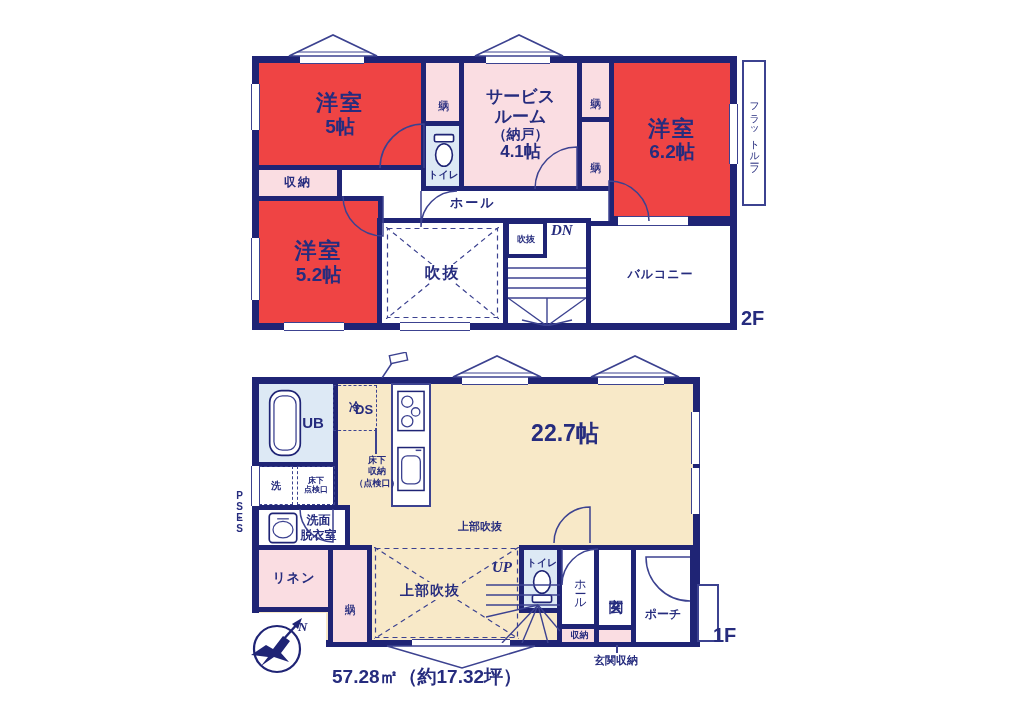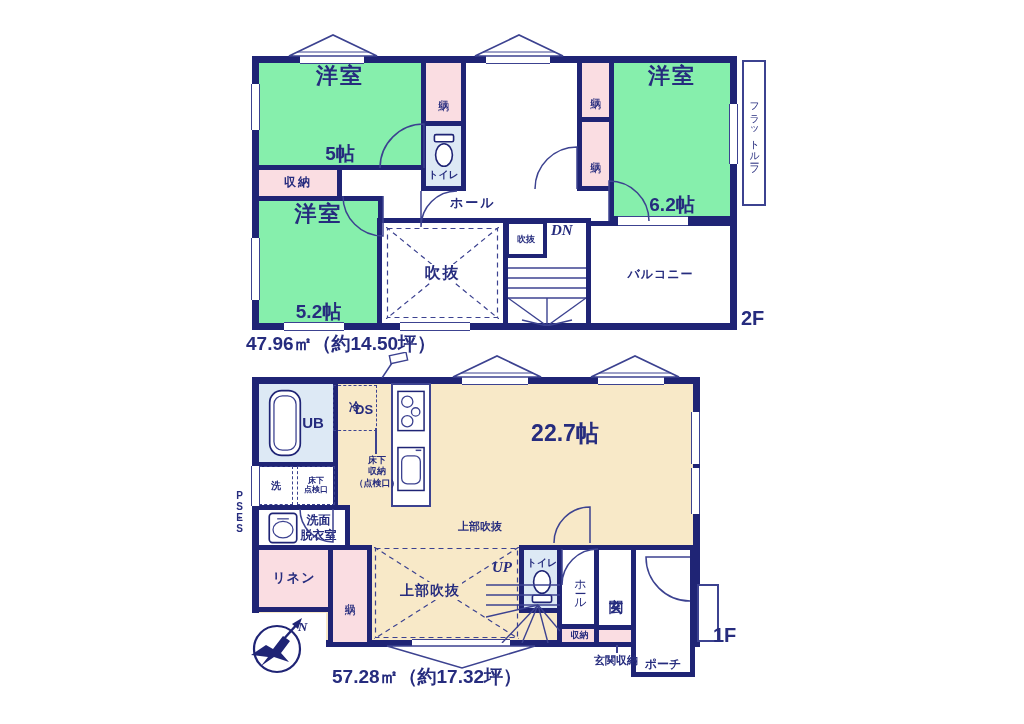--- a/index.html
+++ b/index.html
@@ -2,21 +2,21 @@
 <html><head>
 <meta charset="utf-8">
 <style>
   html,body{margin:0;padding:0;background:#fff;}
   .page{position:relative;width:1024px;height:724px;background:#ffffff;overflow:hidden;
         font-family:"Liberation Sans","DejaVu Sans",sans-serif;color:#262c7e;}
   .frame{position:absolute;box-sizing:border-box;border:7px solid #1f2475;background:#ffffff;z-index:0;}
   .base{position:absolute;z-index:1;}
   .room{position:absolute;box-sizing:border-box;border:5px solid #1f2475;display:flex;flex-direction:column;
         align-items:center;justify-content:center;text-align:center;z-index:2;line-height:1.15;}
-  .cream{background:#86efac;justify-content:space-between;} .pink{background:#fadde2;} .blue{background:#dde9f5;} .white{background:#ffffff;}
+  .cream{background:#ef4444;} .pink{background:#fadde2;} .blue{background:#dde9f5;} .white{background:#ffffff;}
   .rname{font-size:22px;font-weight:bold;letter-spacing:2px;}
   .rsize{font-size:19px;font-weight:bold;}
   .vtext{writing-mode:vertical-rl;text-orientation:upright;letter-spacing:2px;}
   .lbl{position:absolute;z-index:5;color:#262c7e;white-space:nowrap;}
   .win-h{position:absolute;background:#fff;border-top:1.5px solid #3c4290;border-bottom:1.5px solid #3c4290;box-sizing:border-box;z-index:3;}
   .win-v{position:absolute;background:#fff;border-left:1.5px solid #3c4290;border-right:1.5px solid #3c4290;box-sizing:border-box;z-index:3;}
   .dashedbox{position:absolute;box-sizing:border-box;border:1.5px dashed #3c4290;display:flex;flex-direction:column;
         align-items:center;justify-content:center;text-align:center;z-index:5;color:#262c7e;line-height:1.1;}
   .abs{position:absolute;z-index:4;}
   .serif-i{font-family:"Liberation Serif","DejaVu Serif",serif;font-style:italic;font-weight:bold;}
@@ -41,20 +41,26 @@
   </div>
 
   <div class="room blue" style="left:421px;top:121px;width:45px;height:70px;padding-top:2px;">
     <svg width="24" height="36" viewBox="0 0 30 44">
       <rect x="3" y="1.5" width="24" height="9" rx="2" fill="#fff" stroke="#1f2475" stroke-width="2"></rect>
       <ellipse cx="15" cy="27" rx="10.5" ry="14" fill="#fff" stroke="#1f2475" stroke-width="2"></ellipse>
     </svg>
     <span style="font-size:10px;font-weight:bold;">トイレ</span>
   </div>
 
+  <div class="room pink" style="left:459px;top:58px;width:123px;height:133px;">
+    <span style="font-size:17px;font-weight:bold;">サービス</span>
+    <span style="font-size:17px;font-weight:bold;">ルーム</span>
+    <span style="font-size:14px;font-weight:bold;">（納戸）</span>
+    <span style="font-size:17px;font-weight:bold;">4.1帖</span>
+  </div>
 
   <div class="room pink" style="left:577px;top:58px;width:37px;height:64px;">
     <span class="vtext" style="font-size:11px;">収納</span>
   </div>
   <div class="room pink" style="left:577px;top:117px;width:37px;height:74px;">
     <span class="vtext" style="font-size:11px;">収納</span>
   </div>
 
   <div class="room cream" style="left:609px;top:58px;width:126px;height:163px;">
     <span class="rname">洋室</span>
@@ -120,21 +126,20 @@
   <svg class="abs" style="left:288px;top:33px;" width="90" height="24" viewBox="0 0 90 24">
     <polygon points="1,23 45,2 89,23" fill="#fff" stroke="#3c4290" stroke-width="1.6"></polygon>
     <line x1="9" y1="19" x2="81" y2="19" stroke="#3c4290" stroke-width="1"></line>
   </svg>
   <svg class="abs" style="left:474px;top:33px;" width="90" height="24" viewBox="0 0 90 24">
     <polygon points="1,23 45,2 89,23" fill="#fff" stroke="#3c4290" stroke-width="1.6"></polygon>
     <line x1="9" y1="19" x2="81" y2="19" stroke="#3c4290" stroke-width="1"></line>
   </svg>
 
   <div class="lbl" style="left:741px;top:307px;font-size:20px;font-weight:bold;">2F</div>
-  <div class="lbl" style="left:246px;top:331px;font-size:19px;font-weight:bold;">47.96㎡（約14.50坪）</div>
 
   <div class="frame" style="left:252px;top:377px;width:448px;height:270px;"></div>
   <div class="base" style="left:259px;top:384px;width:434px;height:256px;background:#f8e9c8;"></div>
 
   <div class="room blue" style="left:254px;top:379px;width:84px;height:88px;flex-direction:row;">
     <svg width="34" height="72" viewBox="0 0 40 80">
       <rect x="2" y="2" width="36" height="76" rx="14" fill="#fff" stroke="#1f2475" stroke-width="2"></rect>
       <rect x="7" y="8" width="26" height="64" rx="10" fill="none" stroke="#3c4290" stroke-width="1.5"></rect>
     </svg>
     <span style="font-size:15px;font-weight:bold;">UB</span>
@@ -238,21 +243,21 @@
     <span style="font-size:9px;font-weight:bold;">収納</span>
   </div>
 
   <div class="room white" style="left:594px;top:545px;width:45px;height:87px;">
     <span class="vtext" style="font-size:14px;font-weight:bold;">玄関</span>
   </div>
   <div class="room pink" style="left:594px;top:625px;width:45px;height:22px;"></div>
   <div class="abs" style="left:616px;top:645px;width:2px;height:8px;background:#3c4290;"></div>
   <div class="lbl" style="left:594px;top:653px;font-size:11px;font-weight:bold;">玄関収納</div>
 
-  <div class="room white" style="left:631px;top:545px;width:64px;height:132px;justify-content:flex-end;">
+  <div class="room white" style="left:631px;top:545px;width:64px;height:102px;justify-content:flex-end;padding-bottom:20px;">
     <span style="font-size:12px;font-weight:bold;">ポーチ</span>
   </div>
   <div class="thinbox" style="left:697px;top:584px;width:22px;height:58px;"></div>
 
   <div class="lbl vtext" style="left:232px;top:490px;font-size:10px;font-weight:bold;height:64px;letter-spacing:0;">PS・ES</div>
 
   <div class="win-v" style="left:691px;top:412px;width:9px;height:52px;"></div>
   <div class="win-v" style="left:691px;top:468px;width:9px;height:46px;"></div>
   <div class="win-v" style="left:251px;top:466px;width:9px;height:40px;"></div>
   <div class="win-h" style="left:412px;top:639px;width:98px;height:9px;"></div>

